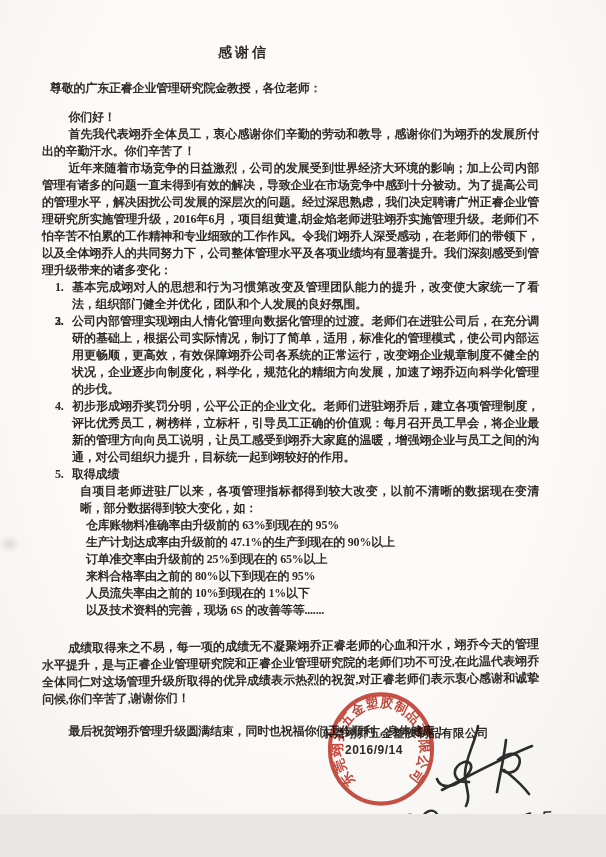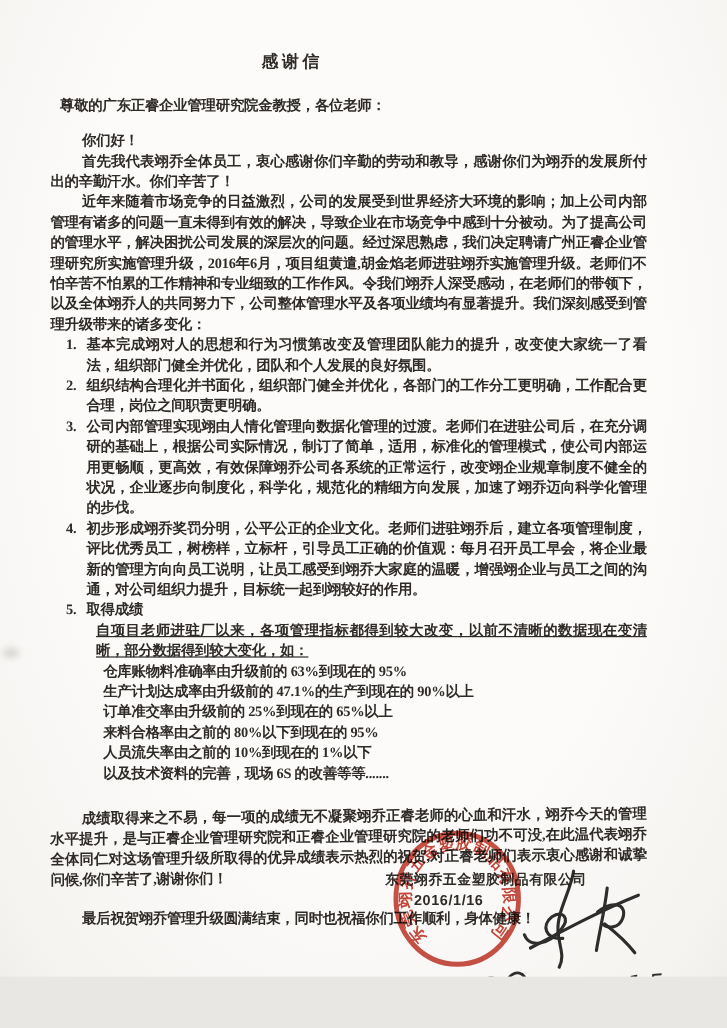--- a/index.html
+++ b/index.html
@@ -20,21 +20,21 @@
   .title{
     font-size:14px;font-weight:700;letter-spacing:3px;
     margin:0 0 0 176px;
   }
   .salutation{margin:19px 0 0 8px;}
   .greeting{text-indent:2.2em;margin-top:12px;}
   .para{text-indent:2.2em;}
   .nlist{margin:0;padding:0;list-style:none;}
   .nlist li{position:relative;padding-left:30px;}
   .nlist .num{position:absolute;left:13px;top:0;}
-  .results-intro{padding-left:38px;text-decoration:underline;}
+  .results-intro{padding-left:38px;}
   .ach{padding-left:44px;}
   .closing1{text-indent:2.2em;margin-top:19px;transform:rotate(-0.5deg);}
   .closing2{text-indent:2.2em;margin-top:17px;}
   .sig-company{
     position:absolute;left:321px;top:726px;
     font-size:11.5px;font-weight:700;letter-spacing:0.5px;white-space:nowrap;
   }
   .sig-date{
     position:absolute;left:345px;top:743px;
     font-family:"Liberation Sans","DejaVu Sans",sans-serif;
@@ -62,21 +62,20 @@
     <div class="para">首先我代表翊乔全体员工，衷心感谢你们辛勤的劳动和教导，感谢你们为翊乔的发展所付出的辛勤汗水。你们辛苦了！</div>
     <div class="para">近年来随着市场竞争的日益激烈，公司的发展受到世界经济大环境的影响；加上公司内部管理有诸多的问题一直未得到有效的解决，导致企业在市场竞争中感到十分被动。为了提高公司的管理水平，解决困扰公司发展的深层次的问题。经过深思熟虑，我们决定聘请广州正睿企业管理研究所实施管理升级，2016年6月，项目组黄遣,胡金焰老师进驻翊乔实施管理升级。老师们不怕辛苦不怕累的工作精神和专业细致的工作作风。令我们翊乔人深受感动，在老师们的带领下，以及全体翊乔人的共同努力下，公司整体管理水平及各项业绩均有显著提升。我们深刻感受到管理升级带来的诸多变化：</div>
 
     <ol class="nlist">
       <li>
         <span class="num">1.</span>
         <span>基本完成翊对人的思想和行为习惯第改变及管理团队能力的提升，改变使大家统一了看法，组织部门健全并优化，团队和个人发展的良好氛围。</span>
       </li>
       <li>
         <span class="num">2.</span>
-        <span>组织结构合理化并书面化，组织部门健全并优化，各部门的工作分工更明确，工作配合更合理，岗位之间职责更明确。</span>
       </li>
       <li>
         <span class="num">3.</span>
         <span>公司内部管理实现翊由人情化管理向数据化管理的过渡。老师们在进驻公司后，在充分调研的基础上，根据公司实际情况，制订了简单，适用，标准化的管理模式，使公司内部运用更畅顺，更高效，有效保障翊乔公司各系统的正常运行，改变翊企业规章制度不健全的状况，企业逐步向制度化，科学化，规范化的精细方向发展，加速了翊乔迈向科学化管理的步伐。</span>
       </li>
       <li>
         <span class="num">4.</span>
         <span>初步形成翊乔奖罚分明，公平公正的企业文化。老师们进驻翊乔后，建立各项管理制度，评比优秀员工，树榜样，立标杆，引导员工正确的价值观：每月召开员工早会，将企业最新的管理方向向员工说明，让员工感受到翊乔大家庭的温暖，增强翊企业与员工之间的沟通，对公司组织力提升，目标统一起到翊较好的作用。</span>
       </li>
       <li>
@@ -92,21 +91,21 @@
     <div class="ach">订单准交率由升级前的 25%到现在的 65%以上</div>
     <div class="ach">来料合格率由之前的 80%以下到现在的 95%</div>
     <div class="ach">人员流失率由之前的 10%到现在的 1%以下</div>
     <div class="ach">以及技术资料的完善，现场 6S 的改善等等.......</div>
 
     <div class="closing1">成绩取得来之不易，每一项的成绩无不凝聚翊乔正睿老师的心血和汗水，翊乔今天的管理水平提升，是与正睿企业管理研究院和正睿企业管理研究院的老师们功不可没,在此温代表翊乔全体同仁对这场管理升级所取得的优异成绩表示热烈的祝贺,对正睿老师们表示衷心感谢和诚挚问候,你们辛苦了,谢谢你们！</div>
     <div class="closing2">最后祝贺翊乔管理升级圆满结束，同时也祝福你们工作顺利，身体健康！</div>
   </div>
 
   <div class="sig-company">东莞翊乔五金塑胶制品有限公司</div>
-  <div class="sig-date">2016/1/16</div>
+  <div class="sig-date">2016/9/14</div>
 
   <svg class="stamp" width="118" height="126" viewBox="0 0 120 120" preserveAspectRatio="none">
     <defs>
       <path id="stampArc" d="M 34.3,90.6 A 40,40 0 1 1 85.7,90.6" fill="none"></path>
     </defs>
     <circle cx="60" cy="60" r="52" fill="none" stroke="#c0392b" stroke-width="4" opacity="0.95"></circle>
     <text font-family="Liberation Serif, DejaVu Serif, serif" font-size="13" font-weight="700" fill="#c0392b">
       <textPath href="#stampArc" startOffset="0" textLength="192" lengthAdjust="spacing">东莞翊乔五金塑胶制品有限公司</textPath>
     </text>
   </svg>

